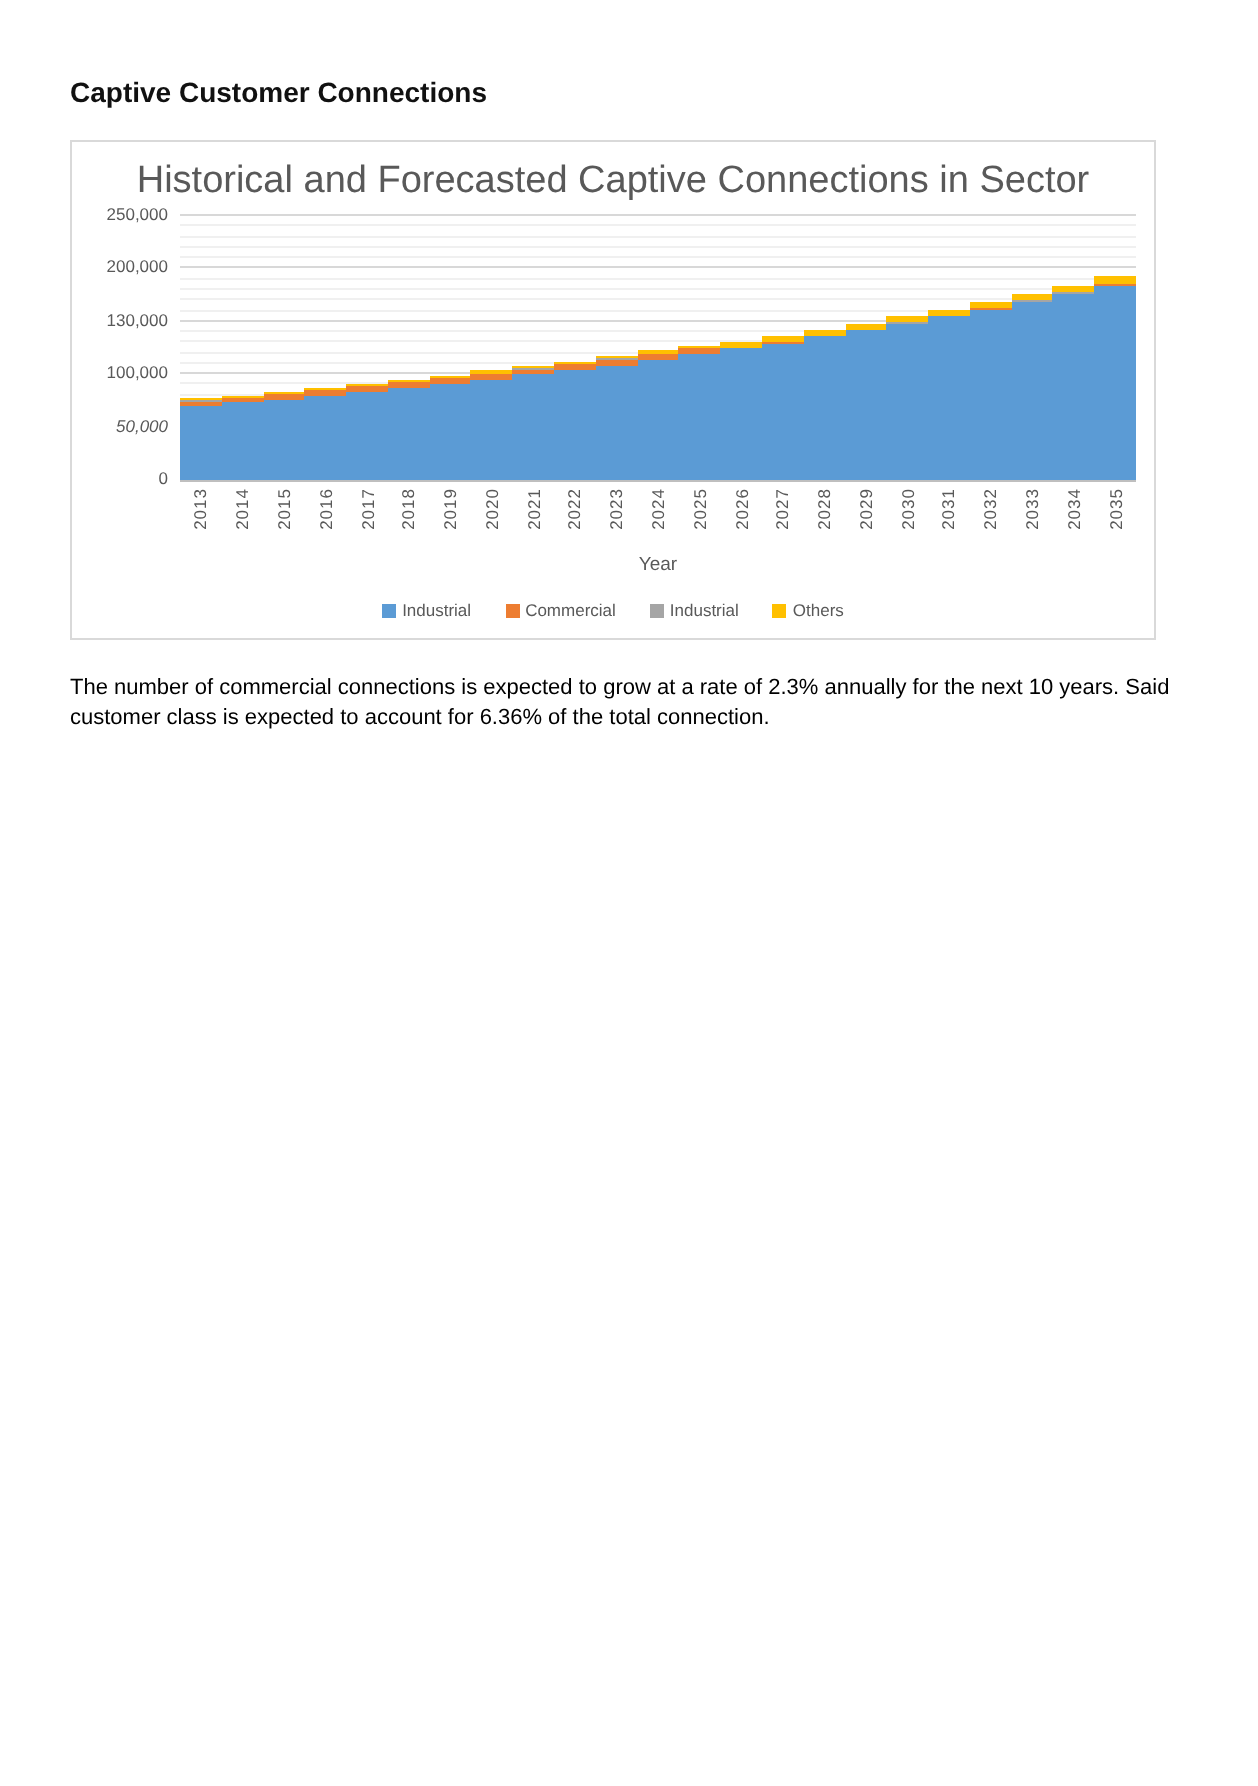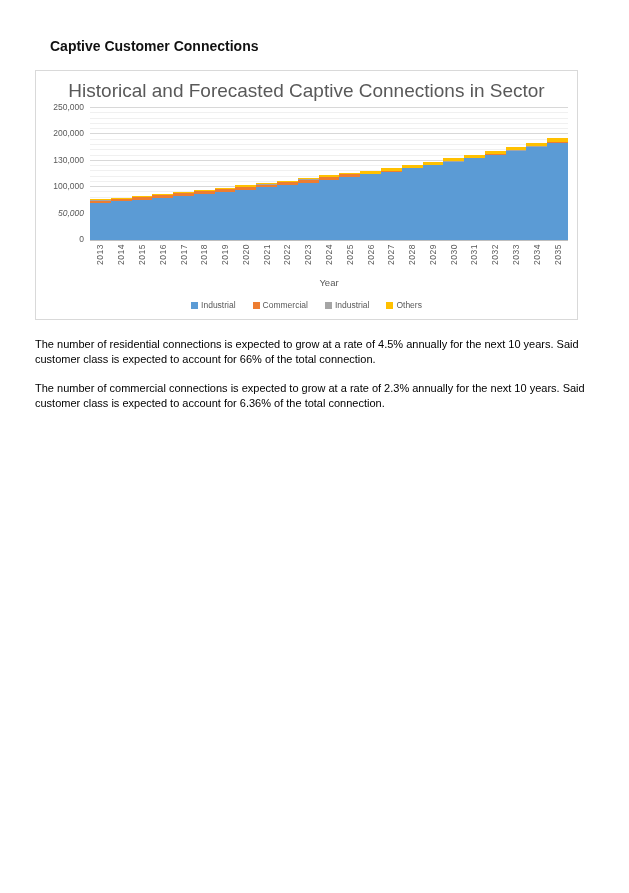--- a/index.html
+++ b/index.html
@@ -8,21 +8,20 @@
     width: 629px; height: 893px;
     font-family: "Liberation Sans", sans-serif;
     color: #000000;
     position: relative;
   }
   .page { position: absolute; left: 35px; top: 38px; width: 557px; }
 
   .page-title {
     font-size: 14px; font-weight: bold; color: #111111;
     margin-bottom: 16px;
-    margin-left: 15px;
   }
 
   
   .chart-box {
     position: relative;
     width: 543px; height: 250px;
     border: 1px solid #d9d9d9;
     background: #ffffff;
   }
   .chart-title {
@@ -367,17 +366,16 @@
           <span class="legend-marker" style="background: rgb(165, 165, 165);"></span>
           <span class="legend-label">Industrial</span>
         </div>
         <div class="legend-item">
           <span class="legend-marker" style="background: rgb(255, 192, 0);"></span>
           <span class="legend-label">Others</span>
         </div>
       </div>
   </div>
 
-  <p class="body-text">The number of residential connections is expected to grow at a rate of 4.5% annually for the next 10 years. Said customer class is expected to account for 66% of the total connection.</p>
 
   <p class="body-text">The number of commercial connections is expected to grow at a rate of 2.3% annually for the next 10 years. Said customer class is expected to account for 6.36% of the total connection.</p>
 
 </div>
 
 </body></html>

